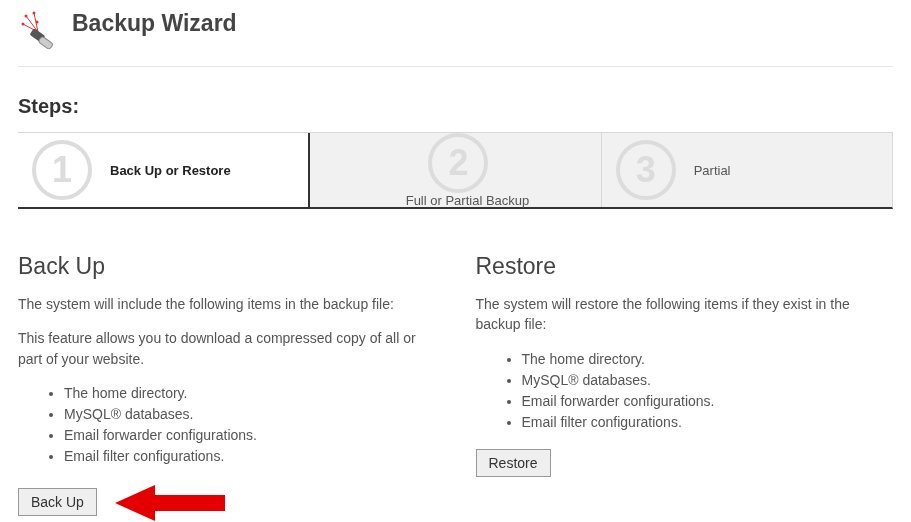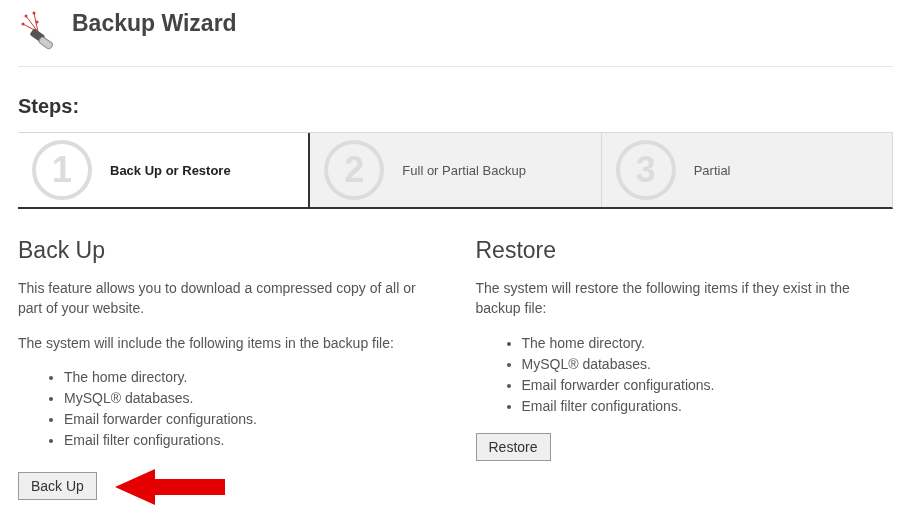--- a/index.html
+++ b/index.html
@@ -44,21 +44,21 @@
     flex: 1;
     display: flex;
     align-items: center;
     background: #f1f1f1;
     position: relative;
     height: 74px;
     border-left: 1px solid #d8d8d8;
     padding-left: 14px;
   }
   .step.active { background: #fff; border-left: none; }
-  .step.active + .step { border-left: 2px solid #333; }
+  .step.active + .step { border-left: 2px solid #333; flex-direction: column; }
   .step .num-circle {
     display: inline-flex;
     align-items: center;
     justify-content: center;
     width: 60px;
     height: 60px;
     border: 4px solid #dcdcdc;
     border-radius: 50%;
     font-size: 36px;
     font-weight: bold;
@@ -68,21 +68,21 @@
   }
   .step .label {
     font-size: 13px;
     color: #555;
     margin-left: 10px;
   }
   .step.active .label { font-weight: bold; color: #222; }
 
   .columns {
     display: flex;
-    margin-top: 28px;
+    margin-top: 44px;
     gap: 40px;
   }
   .col { flex: 1; }
   .col h2 {
     font-size: 23px;
     font-weight: normal;
     color: #444;
     margin: 0 0 14px 0;
   }
   .col p {
@@ -153,22 +153,22 @@
   </div>
   <div class="step">
     <span class="num-circle">3</span>
     <span class="label">Partial</span>
   </div>
 </div>
 
 <div class="columns">
   <div class="col">
     <h2>Back Up</h2>
+    <p>The system will include the following items in the backup file:</p>
     <p>This feature allows you to download a compressed copy of all or part of your website.</p>
-    <p>The system will include the following items in the backup file:</p>
     <ul>
       <li>The home directory.</li>
       <li>MySQL® databases.</li>
       <li>Email forwarder configurations.</li>
       <li>Email filter configurations.</li>
     </ul>
     <button class="btn">Back Up</button>
     <span class="arrow">
       <svg width="110" height="40" viewBox="0 0 110 40">
         <polygon points="0,20 40,2 40,12 110,12 110,28 40,28 40,38" fill="#e40000"></polygon>

